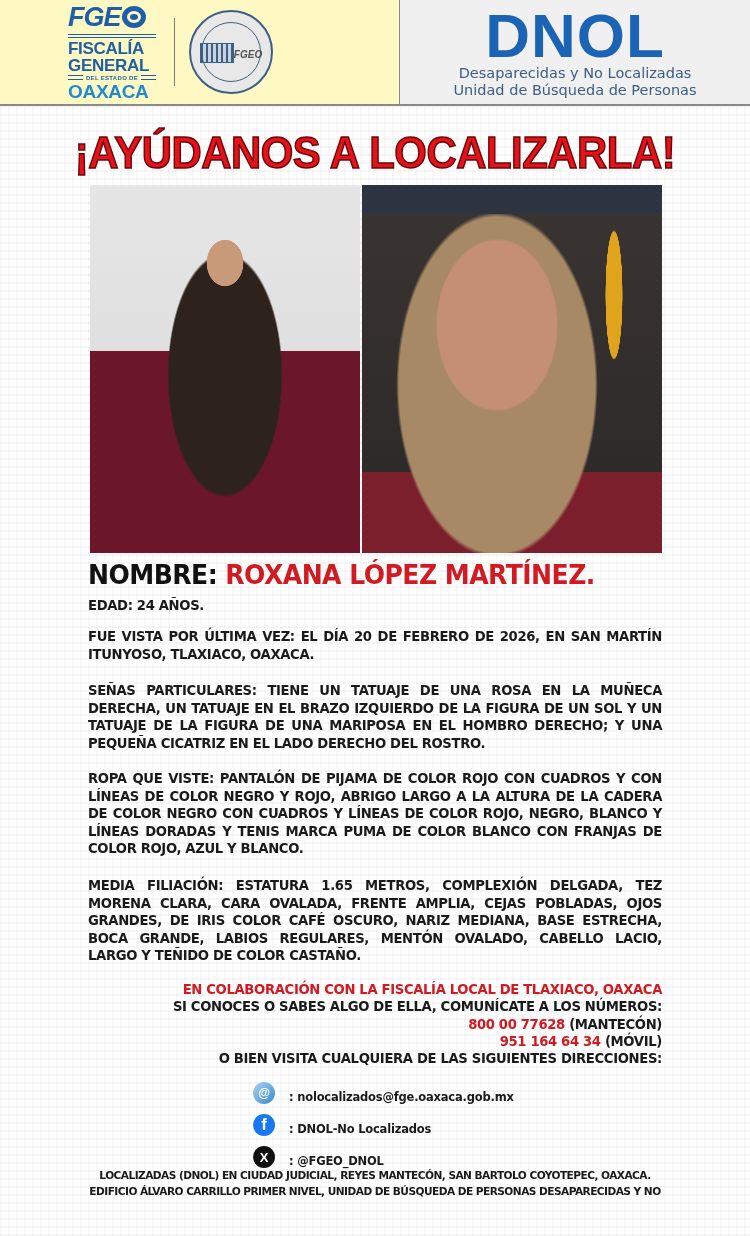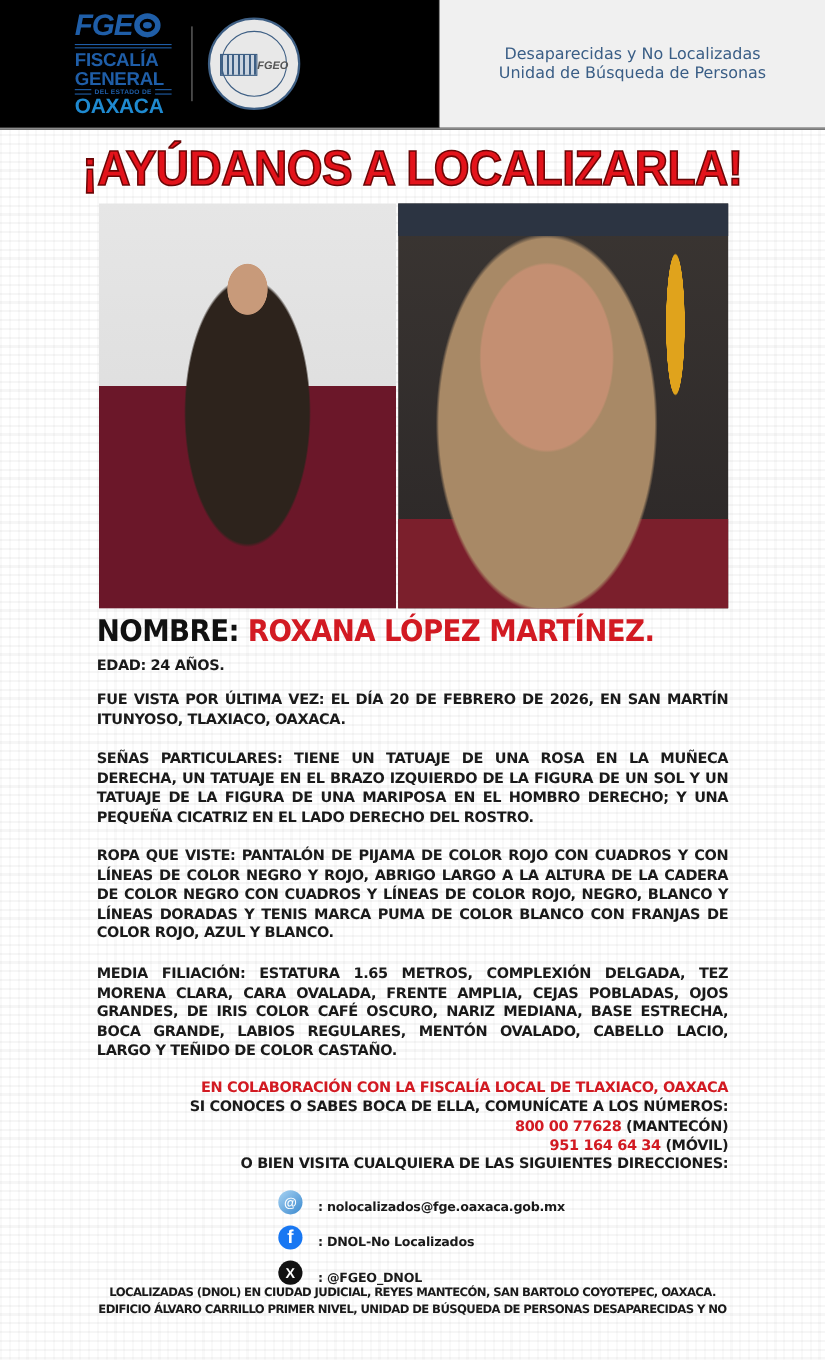--- a/index.html
+++ b/index.html
@@ -9,22 +9,22 @@
     background-color: #ffffff;
     background-image:
       repeating-linear-gradient(0deg, rgba(0,0,0,0.035) 0px, rgba(0,0,0,0.035) 2px, transparent 2px, transparent 8px),
       repeating-linear-gradient(90deg, rgba(0,0,0,0.025) 0px, rgba(0,0,0,0.025) 2px, transparent 2px, transparent 8px);
     position: relative;
     color: #1a1a1a;
   }
 
   
   .header {
-    position: absolute; left: 0; top: 0; width: 750px; height: 118px;
-    background: #000000;
+    position: absolute; left: 0; top: 0; width: 750px; height: 106px;
+    background: #fef9c3;
     border-bottom: 2px solid #8a8a8a;
     display: flex;
   }
   .header-left {
     width: 400px; height: 100%;
     display: flex; align-items: center; padding-left: 68px;
     border-right: 1px solid #8a8a8a;
   }
   .fgeo-wordmark { display: flex; flex-direction: column; align-items: flex-start; width: 90px; }
   .fgeo-logo-text {
@@ -179,20 +179,21 @@
       <div class="fgeo-small">DEL ESTADO DE</div>
       <div class="fgeo-line accent">OAXACA</div>
     </div>
     <div class="v-divider"></div>
     <div class="seal">
       <div class="seal-building"></div>
       <div class="seal-text">FGEO</div>
     </div>
   </div>
   <div class="header-right">
+    <div class="dnol">DNOL</div>
     <div class="dnol-sub">Desaparecidas y No Localizadas</div>
     <div class="dnol-sub">Unidad de Búsqueda de Personas</div>
   </div>
 </div>
 
 <div class="headline">¡AYÚDANOS A LOCALIZARLA!</div>
 
 <div class="photos">
   <div class="photo photo-1" title="Foto de la persona con huipil tradicional"></div>
   <div class="photo photo-2" title="Foto de la persona con birrete de graduación"></div>
@@ -204,21 +205,21 @@
 </div>
 
 <div class="body-block age">EDAD: 24 AÑOS.</div>
 <div class="body-block last-seen">FUE VISTA POR ÚLTIMA VEZ: EL DÍA 20 DE FEBRERO DE 2026, EN SAN MARTÍN ITUNYOSO, TLAXIACO, OAXACA.</div>
 <div class="body-block marks">SEÑAS PARTICULARES: TIENE UN TATUAJE DE UNA ROSA EN LA MUÑECA DERECHA, UN TATUAJE EN EL BRAZO IZQUIERDO DE LA FIGURA DE UN SOL Y UN TATUAJE DE LA FIGURA DE UNA MARIPOSA EN EL HOMBRO DERECHO; Y UNA PEQUEÑA CICATRIZ EN EL LADO DERECHO DEL ROSTRO.</div>
 <div class="body-block clothes">ROPA QUE VISTE: PANTALÓN DE PIJAMA DE COLOR ROJO CON CUADROS Y CON LÍNEAS DE COLOR NEGRO Y ROJO, ABRIGO LARGO A LA ALTURA DE LA CADERA DE COLOR NEGRO CON CUADROS Y LÍNEAS DE COLOR ROJO, NEGRO, BLANCO Y LÍNEAS DORADAS Y TENIS MARCA PUMA DE COLOR BLANCO CON FRANJAS DE COLOR ROJO, AZUL Y BLANCO.</div>
 <div class="body-block filiation">MEDIA FILIACIÓN:  ESTATURA 1.65 METROS, COMPLEXIÓN DELGADA, TEZ MORENA CLARA, CARA OVALADA, FRENTE AMPLIA, CEJAS POBLADAS, OJOS GRANDES, DE IRIS COLOR CAFÉ OSCURO, NARIZ MEDIANA, BASE ESTRECHA, BOCA GRANDE, LABIOS REGULARES, MENTÓN OVALADO, CABELLO LACIO, LARGO Y TEÑIDO DE COLOR CASTAÑO.</div>
 
 <div class="contact">
   <div class="red">EN COLABORACIÓN CON LA FISCALÍA LOCAL DE TLAXIACO, OAXACA</div>
-  <div class="dark">SI CONOCES O SABES BOCA DE ELLA, COMUNÍCATE A LOS NÚMEROS:</div>
+  <div class="dark">SI CONOCES O SABES ALGO DE ELLA, COMUNÍCATE A LOS NÚMEROS:</div>
   <div>
     <span class="red">800 00 77628</span>
     <span class="dark">(MANTECÓN)</span>
   </div>
   <div>
     <span class="red">951 164 64 34</span>
     <span class="dark">(MÓVIL)</span>
   </div>
   <div class="dark">O BIEN VISITA CUALQUIERA DE LAS SIGUIENTES DIRECCIONES:</div>
 </div>

